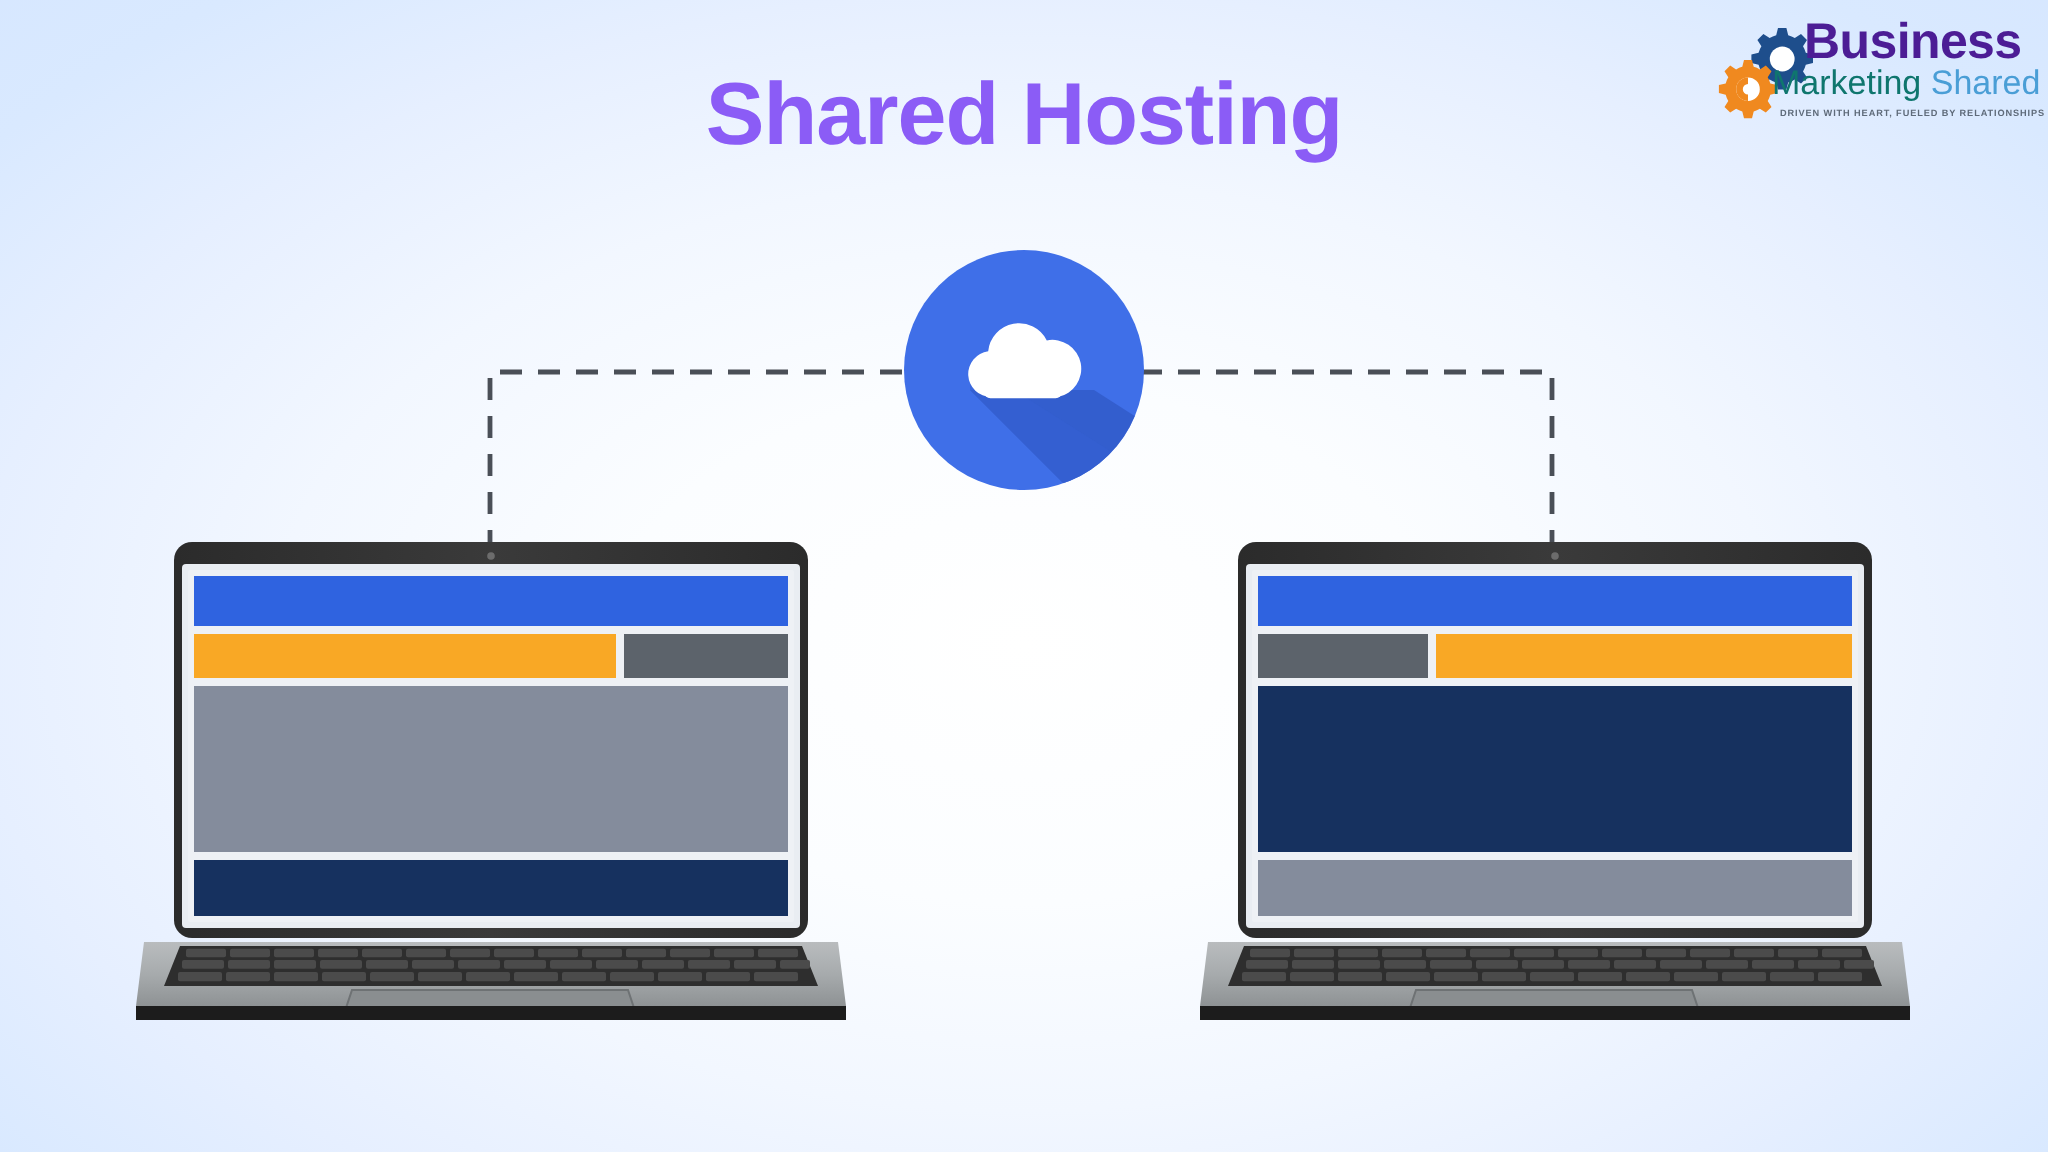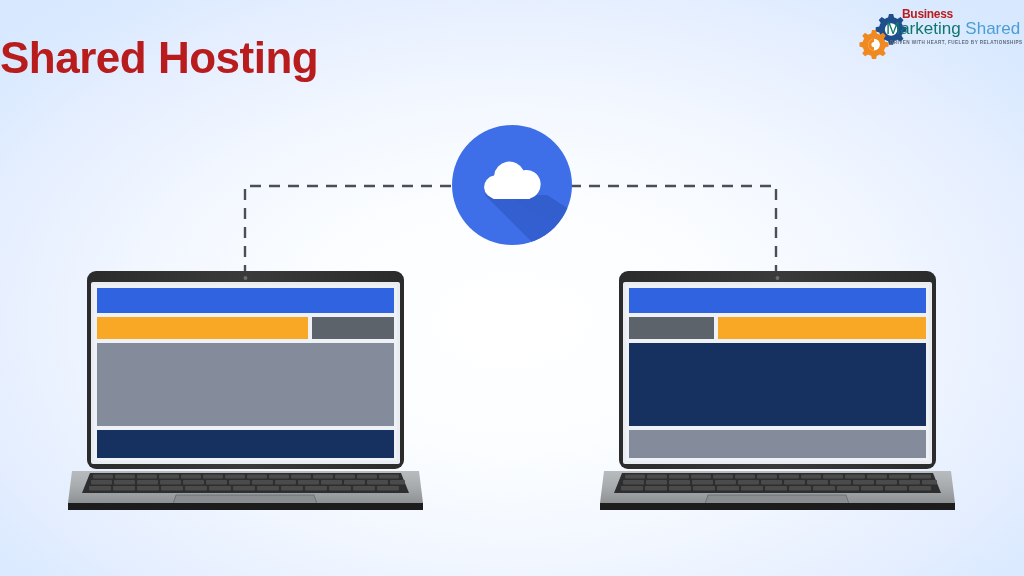--- a/index.html
+++ b/index.html
@@ -8,32 +8,32 @@
     font-family: "Liberation Sans", sans-serif;
     position:relative;
     background:
       radial-gradient(ellipse 78% 86% at 50% 56%,
         #ffffff 0%, #fbfdff 26%, #f2f7ff 47%, #e6efff 66%, #d9e9ff 82%, #d5e6ff 100%);
   }
 
   
   .title {
     position:absolute; left:0; right:0; top:33px;
-    text-align:left;
+    text-align:center;
     font-size:44px;
     font-weight:bold;
     letter-spacing:-0.5px;
-    color:#b91c1c;
+    color:#8b5cf6;
   }
 
   
   .logo { position:absolute; right:16px; top:8px; width:152px; height:60px; }
   .logo-gears { position:absolute; left:0; top:2px; width:56px; height:52px; }
   .logo-text { position:absolute; left:46px; top:0; width:108px; }
-  .logo-line1 { font-size:12px; font-weight:bold; color:#b91c1c; line-height:1.05;
+  .logo-line1 { font-size:25px; font-weight:bold; color:#4c1d95; line-height:1.05;
                 letter-spacing:-0.3px; white-space:nowrap; }
   .logo-line2 { font-size:17px; line-height:1.1; white-space:nowrap; margin-top:-1px; margin-left:-16px; }
   .logo-mk { color:#0f766e; }
   .logo-en { color:#4a9ed6; }
   .logo-tag { font-size:4.6px; color:#5f6b7a; letter-spacing:0.45px;
               white-space:nowrap; margin-top:2px; margin-left:-12px; font-weight:bold; }
 
   
   .cloud-badge { position:absolute; left:452px; top:125px; width:120px; height:120px; }
 

